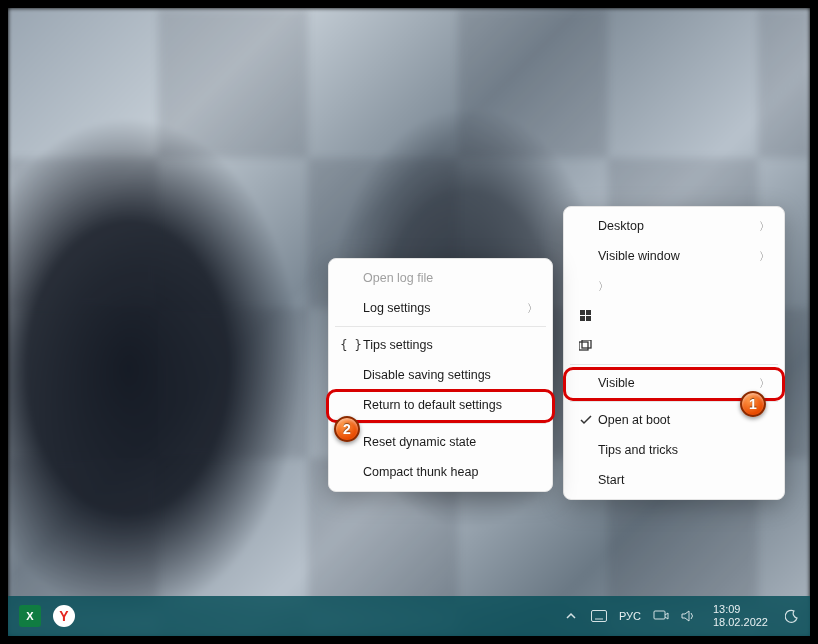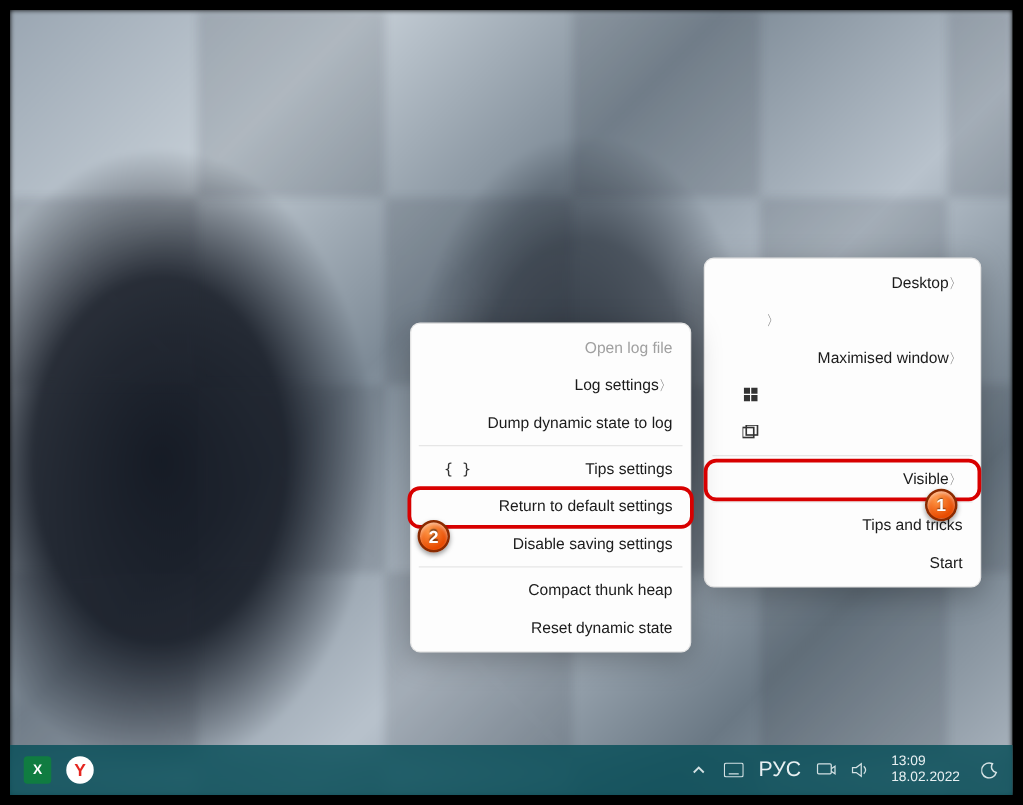--- a/index.html
+++ b/index.html
@@ -39,24 +39,23 @@
     border-radius: 8px;
     box-shadow: 0 6px 24px rgba(0,0,0,0.25);
     font-size: 12.5px;
     color: #1b1b1b;
     padding: 4px 0;
   }
   .menu-left { left: 320px; top: 250px; width: 225px; }
   .menu-right { left: 555px; top: 198px; width: 222px; }
   .menu-item {
     display: flex; align-items: center;
-    height: 30px; padding: 0 14px 0 25px;
+    height: 30px; padding: 0 14px 0 10px;
     cursor: default;
     position: relative;
-    text-align: right;
   }
   .menu-item .icon-slot {
     width: 24px; display: flex; justify-content: center; align-items: center;
     color: #555;
   }
   .menu-item .label { flex: 1; white-space: nowrap; }
   .menu-item .chev { color: #777; font-size: 11px; }
   .menu-item.disabled { color: #a0a0a0; }
   .menu-sep { height: 1px; background: #e6e6e6; margin: 3px 6px; }
   .highlight-box {
@@ -117,25 +116,25 @@
     <div class="board"></div>
 
     <div class="menu menu-right">
       <div class="menu-item">
         <span class="icon-slot"></span>
         <span class="label">Desktop</span>
         <span class="chev">〉</span>
       </div>
       <div class="menu-item">
         <span class="icon-slot"></span>
-        <span class="chev">〉</span>
-      </div>
-      <div class="menu-item">
-        <span class="icon-slot"></span>
-        <span class="label">Maximised window</span>
+        <span class="label">Visible window</span>
+        <span class="chev">〉</span>
+      </div>
+      <div class="menu-item">
+        <span class="icon-slot"></span>
         <span class="chev">〉</span>
       </div>
       <div class="menu-item">
         <span class="icon-slot">
           <svg width="12" height="12" viewBox="0 0 12 12">
               <rect x="0" y="0" width="5" height="5" fill="#333"></rect>
               <rect x="6" y="0" width="5" height="5" fill="#333"></rect>
               <rect x="0" y="6" width="5" height="5" fill="#333"></rect>
               <rect x="6" y="6" width="5" height="5" fill="#333"></rect>
             </svg>
@@ -150,64 +149,68 @@
         </span>
       </div>
       <div class="menu-sep"></div>
       <div class="menu-item">
         <span class="icon-slot"></span>
         <span class="label">Visible</span>
         <span class="chev">〉</span>
       </div>
       <div class="menu-sep"></div>
       <div class="menu-item">
+        <span class="icon-slot">
+          <svg width="12" height="10" viewBox="0 0 12 10">
+              <path d="M1 5 L4 8 L11 1" fill="none" stroke="#333" stroke-width="1.5"></path>
+            </svg>
+        </span>
+        <span class="label">Open at boot</span>
+      </div>
+      <div class="menu-item">
         <span class="icon-slot"></span>
         <span class="label">Tips and tricks</span>
       </div>
       <div class="menu-item">
         <span class="icon-slot"></span>
         <span class="label">Start</span>
       </div>
     </div>
 
     <div class="menu menu-left">
       <div class="menu-item disabled">
         <span class="icon-slot"></span>
         <span class="label">Open log file</span>
       </div>
       <div class="menu-item">
         <span class="icon-slot"></span>
         <span class="label">Log settings</span>
         <span class="chev">〉</span>
       </div>
-      <div class="menu-item">
-        <span class="icon-slot"></span>
-        <span class="label">Dump dynamic state to log</span>
-      </div>
       <div class="menu-sep"></div>
       <div class="menu-item">
         <span class="icon-slot" style="font-family:monospace;font-size:12px;color:#333;">{ }</span>
         <span class="label">Tips settings</span>
       </div>
       <div class="menu-item">
         <span class="icon-slot"></span>
+        <span class="label">Disable saving settings</span>
+      </div>
+      <div class="menu-item">
+        <span class="icon-slot"></span>
         <span class="label">Return to default settings</span>
       </div>
-      <div class="menu-item">
-        <span class="icon-slot"></span>
-        <span class="label">Disable saving settings</span>
-      </div>
-      <div class="menu-sep"></div>
+      <div class="menu-sep"></div>
+      <div class="menu-item">
+        <span class="icon-slot"></span>
+        <span class="label">Reset dynamic state</span>
+      </div>
       <div class="menu-item">
         <span class="icon-slot"></span>
         <span class="label">Compact thunk heap</span>
-      </div>
-      <div class="menu-item">
-        <span class="icon-slot"></span>
-        <span class="label">Reset dynamic state</span>
       </div>
     </div>
 
     <div class="highlight-box hl1"></div>
     <div class="highlight-box hl2"></div>
     <div class="badge badge1">1</div>
     <div class="badge badge2">2</div>
 
     <div class="taskbar">
       <div class="tb-left">
@@ -223,21 +226,21 @@
           <svg width="12" height="12" viewBox="0 0 12 12">
               <path d="M2 8 L6 4 L10 8" fill="none" stroke="#e8f0f2" stroke-width="1.5"></path>
             </svg>
         </div>
         <div class="tray-icon">
           <svg width="16" height="12" viewBox="0 0 16 12">
               <rect x="0.5" y="0.5" width="15" height="11" rx="1.5" fill="none" stroke="#e8f0f2" stroke-width="1"></rect>
               <line x1="4" y1="9" x2="12" y2="9" stroke="#e8f0f2" stroke-width="1"></line>
             </svg>
         </div>
-        <span style="font-size:17px;">РУС</span>
+        <span style="font-size:11px;">РУС</span>
         <div class="tray-icon">
           <svg width="16" height="14" viewBox="0 0 16 14">
               <rect x="1" y="2" width="11" height="8" rx="1" fill="none" stroke="#e8f0f2" stroke-width="1"></rect>
               <path d="M12 6 L15 4 L15 10 L12 8" fill="none" stroke="#e8f0f2" stroke-width="1"></path>
             </svg>
         </div>
         <div class="tray-icon">
           <svg width="16" height="14" viewBox="0 0 16 14">
               <path d="M1 5 L4 5 L8 2 L8 12 L4 9 L1 9 Z" fill="none" stroke="#e8f0f2" stroke-width="1"></path>
               <path d="M10 4 Q13 7 10 10" fill="none" stroke="#e8f0f2" stroke-width="1"></path>

